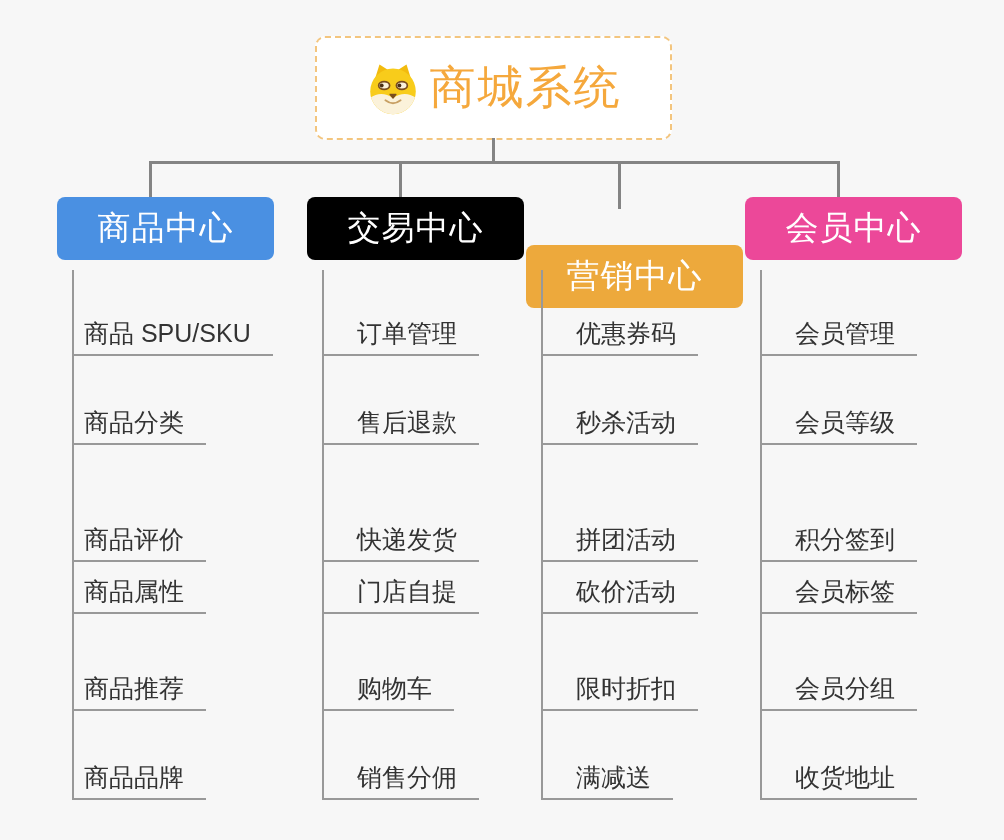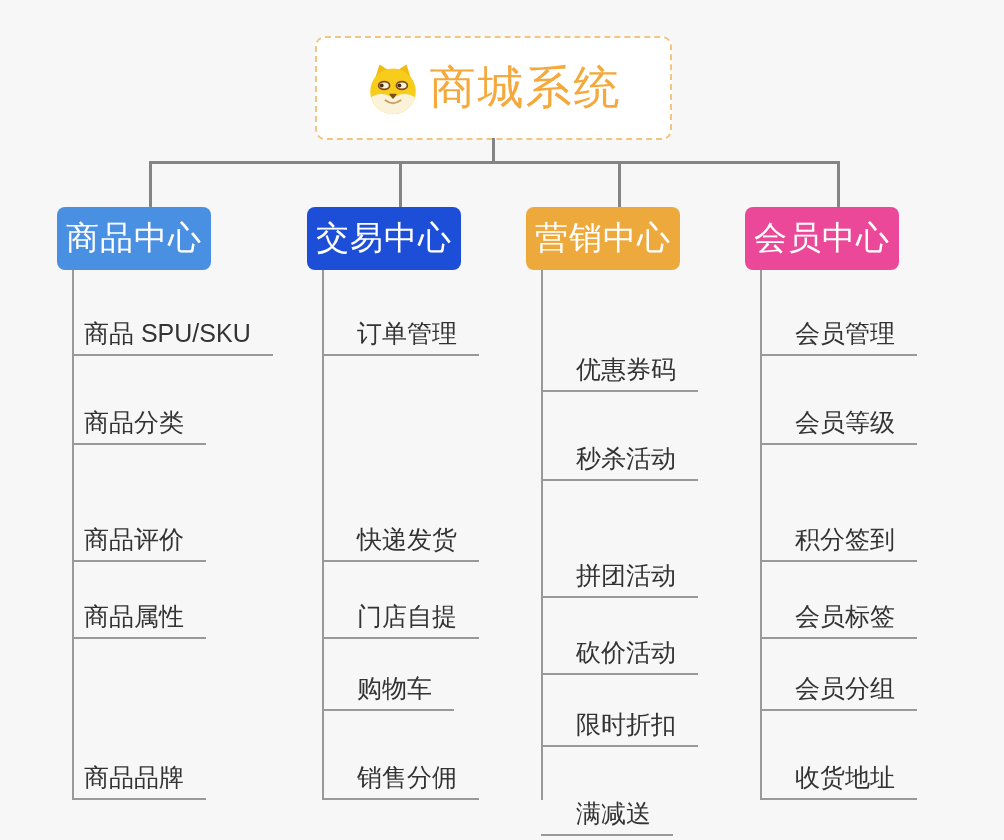--- a/index.html
+++ b/index.html
@@ -25,42 +25,42 @@
 
   
   .line{position:absolute;background:#848484;}
   .root-stub{left:492px;top:138px;width:3px;height:25px;}
   .bus{left:149px;top:161px;width:691px;height:3px;}
   .drop{top:161px;width:3px;height:48px;}
   .drop1{left:149px;} .drop2{left:399px;} .drop3{left:618px;} .drop4{left:837px;}
 
   
   .branch{
-    position:absolute;top:207px;width:154px;height:63px;
+    position:absolute;top:197px;width:217px;height:63px;
     border-radius:8px;box-sizing:border-box;
     display:flex;align-items:center;justify-content:center;
     color:#ffffff;font-size:33px;letter-spacing:1px;white-space:nowrap;
   }
   .b1{left:57px;} .b2{left:307px;} .b3{left:526px;} .b4{left:745px;}
 
   
   .spine{position:absolute;top:270px;width:2px;height:530px;background:#999999;}
   .s1{left:72px;} .s2{left:322px;} .s3{left:541px;} .s4{left:760px;}
 
   
   .leaf{
     position:absolute;
     font-size:25px;line-height:28px;color:#333333;
     padding:0 22px 7px 35px;
     border-bottom:2px solid #999999;
     white-space:nowrap;
   }
-  .c1{left:72px;padding-left:12px;} .c2{left:322px;} .c3{left:541px;margin-top:36px;} .c4{left:760px;}
+  .c1{left:72px;padding-left:12px;} .c2{left:322px;} .c3{left:541px;} .c4{left:760px;}
   .r1{top:319px;} .r2{top:408px;} .r3{top:525px;}
-  .r4{top:602px;text-align:right;} .r5{top:674px;} .r6{top:763px;}
+  .r4{top:577px;text-align:right;} .r5{top:674px;} .r6{top:763px;}
 </style>
 </head>
 <body>
 
 <div class="canvas">
 
   <div class="root-node" style="border-color: rgb(243, 197, 126);">
     <svg class="doge" viewBox="0 0 64 64">
       <defs>
           <clipPath id="headclip">
@@ -84,36 +84,38 @@
   </div>
 
   <div class="line root-stub"></div>
   <div class="line bus"></div>
   <div class="line drop drop1"></div>
   <div class="line drop drop2"></div>
   <div class="line drop drop3"></div>
   <div class="line drop drop4"></div>
 
   <div class="branch b1" style="background: rgb(74, 144, 226);">商品中心</div>
-  <div class="branch b2" style="background: #1d4ed8;">交易中心</div>
-  <div class="branch b3" style="background: rgb(237, 169, 60);">营销中心</div>
+  <div class="branch b2" style="background: #000000;">交易中心</div>
+  <div class="branch b3" style="background: rgb(237, 169, 60); margin-top: 48px;">营销中心</div>
   <div class="branch b4" style="background: #ec4899;">会员中心</div>
 
   <div class="spine s1"></div>
   <div class="spine s2"></div>
   <div class="spine s3"></div>
   <div class="spine s4"></div>
 
   <div class="leaf c1 r1">商品 SPU/SKU</div>
   <div class="leaf c1 r2">商品分类</div>
   <div class="leaf c1 r3">商品评价</div>
   <div class="leaf c1 r4">商品属性</div>
+  <div class="leaf c1 r5">商品推荐</div>
   <div class="leaf c1 r6">商品品牌</div>
 
   <div class="leaf c2 r1">订单管理</div>
+  <div class="leaf c2 r2">售后退款</div>
   <div class="leaf c2 r3">快递发货</div>
   <div class="leaf c2 r4">门店自提</div>
   <div class="leaf c2 r5">购物车</div>
   <div class="leaf c2 r6">销售分佣</div>
 
   <div class="leaf c3 r1">优惠券码</div>
   <div class="leaf c3 r2">秒杀活动</div>
   <div class="leaf c3 r3">拼团活动</div>
   <div class="leaf c3 r4">砍价活动</div>
   <div class="leaf c3 r5">限时折扣</div>

